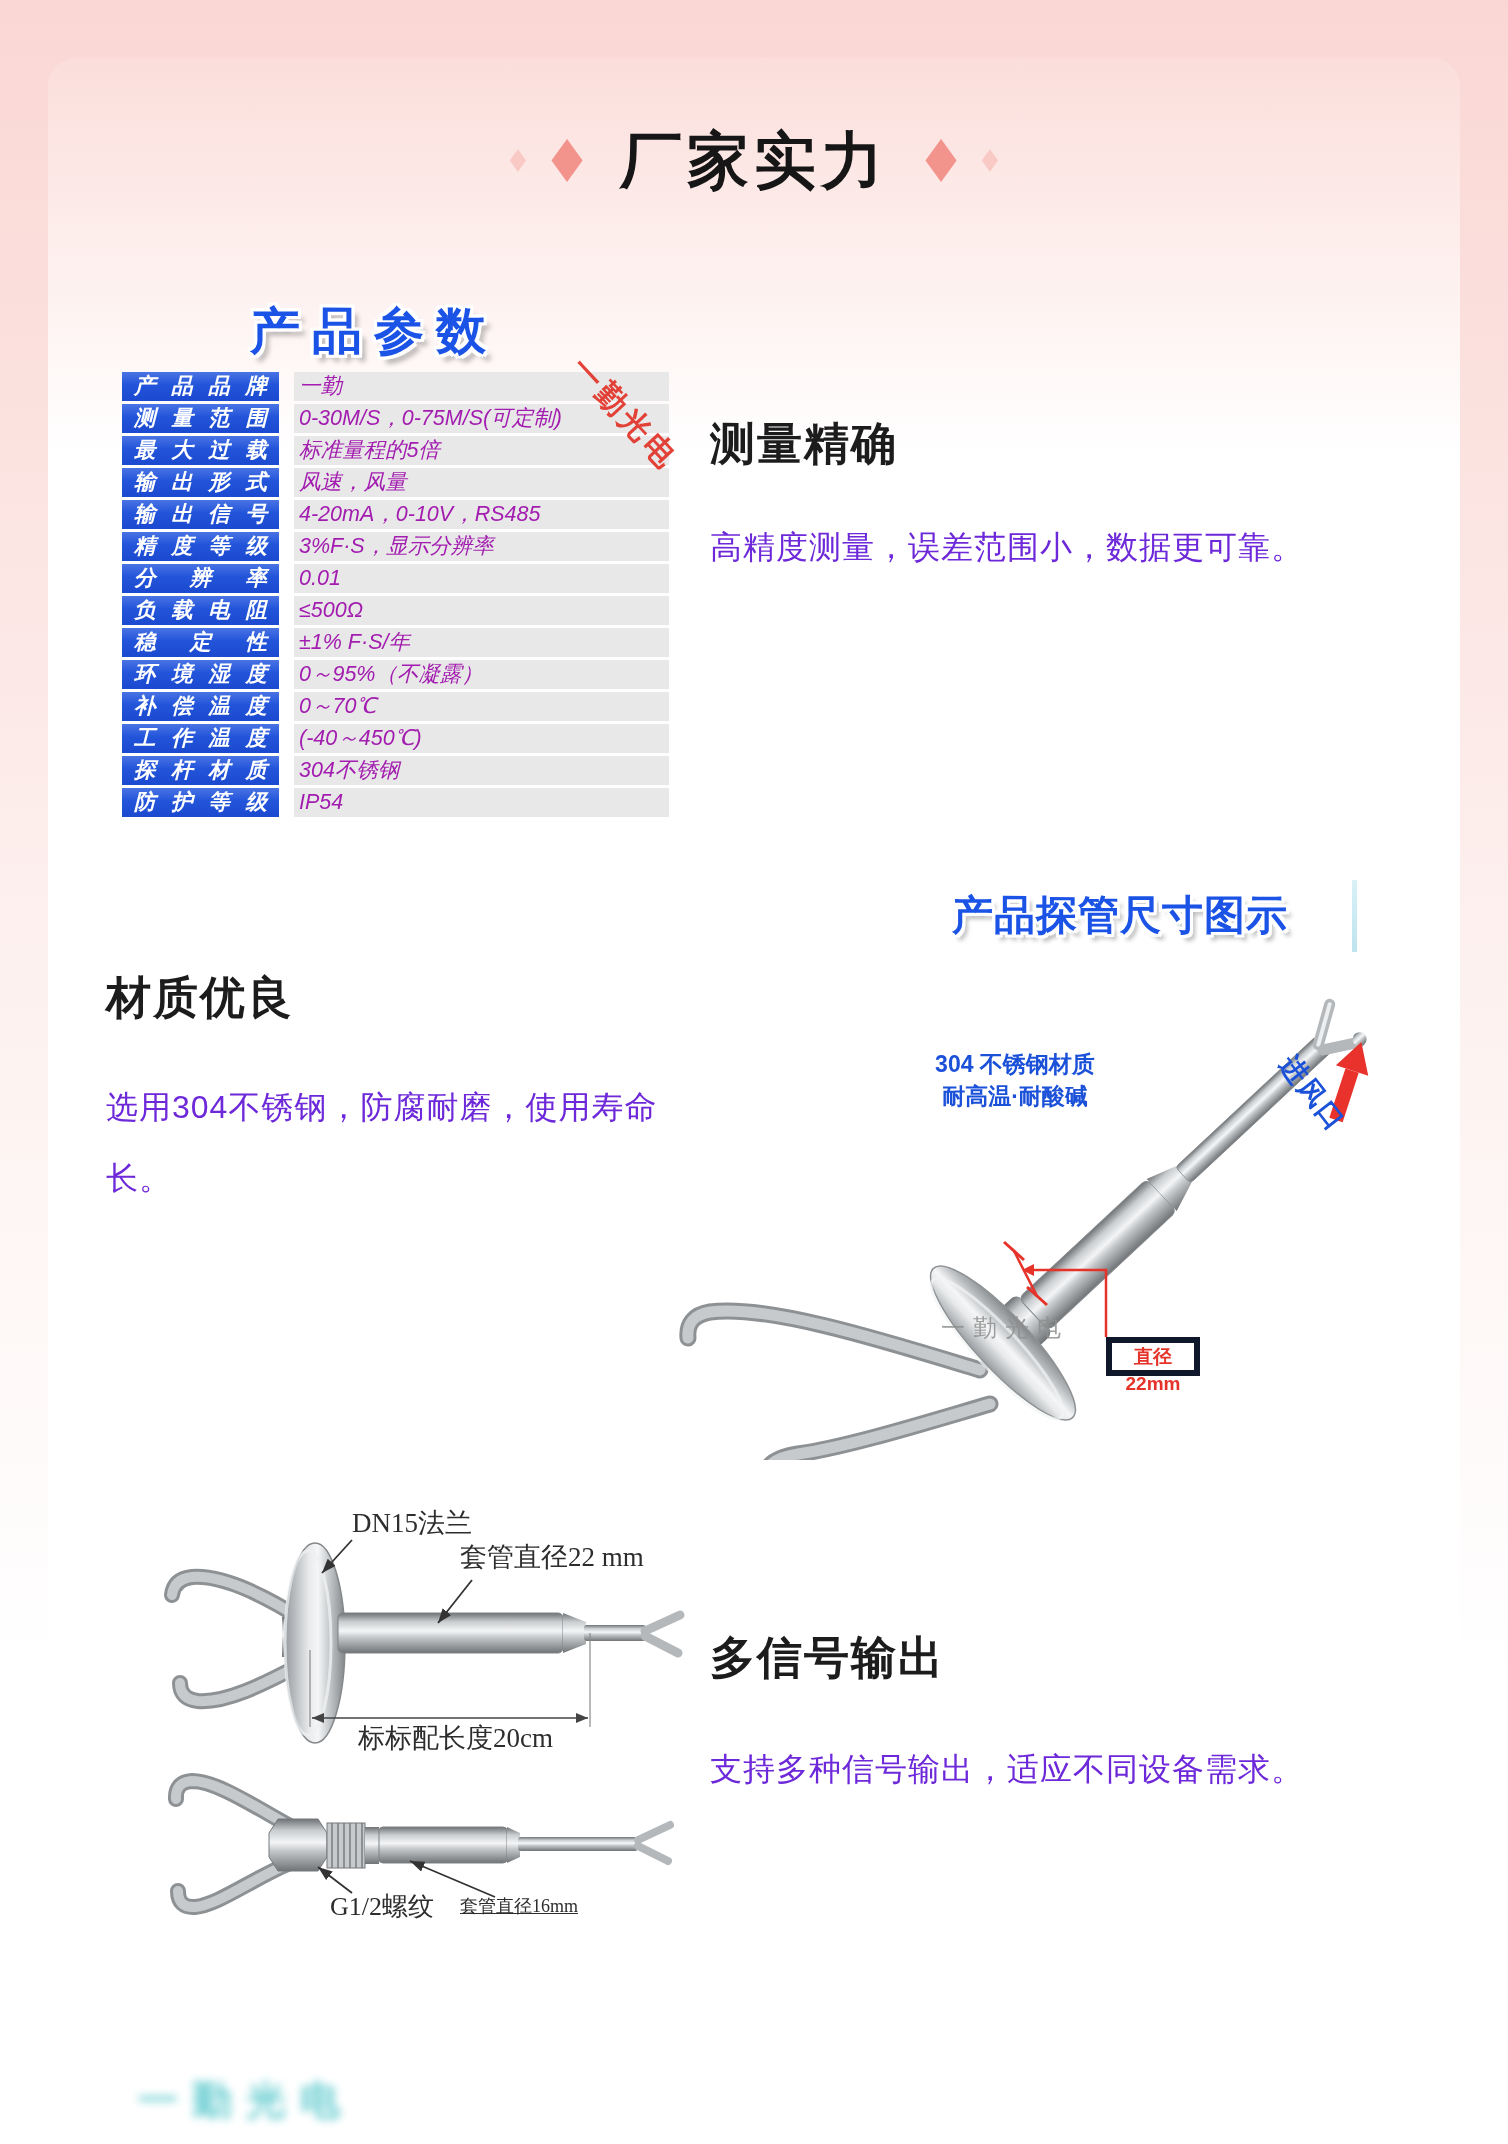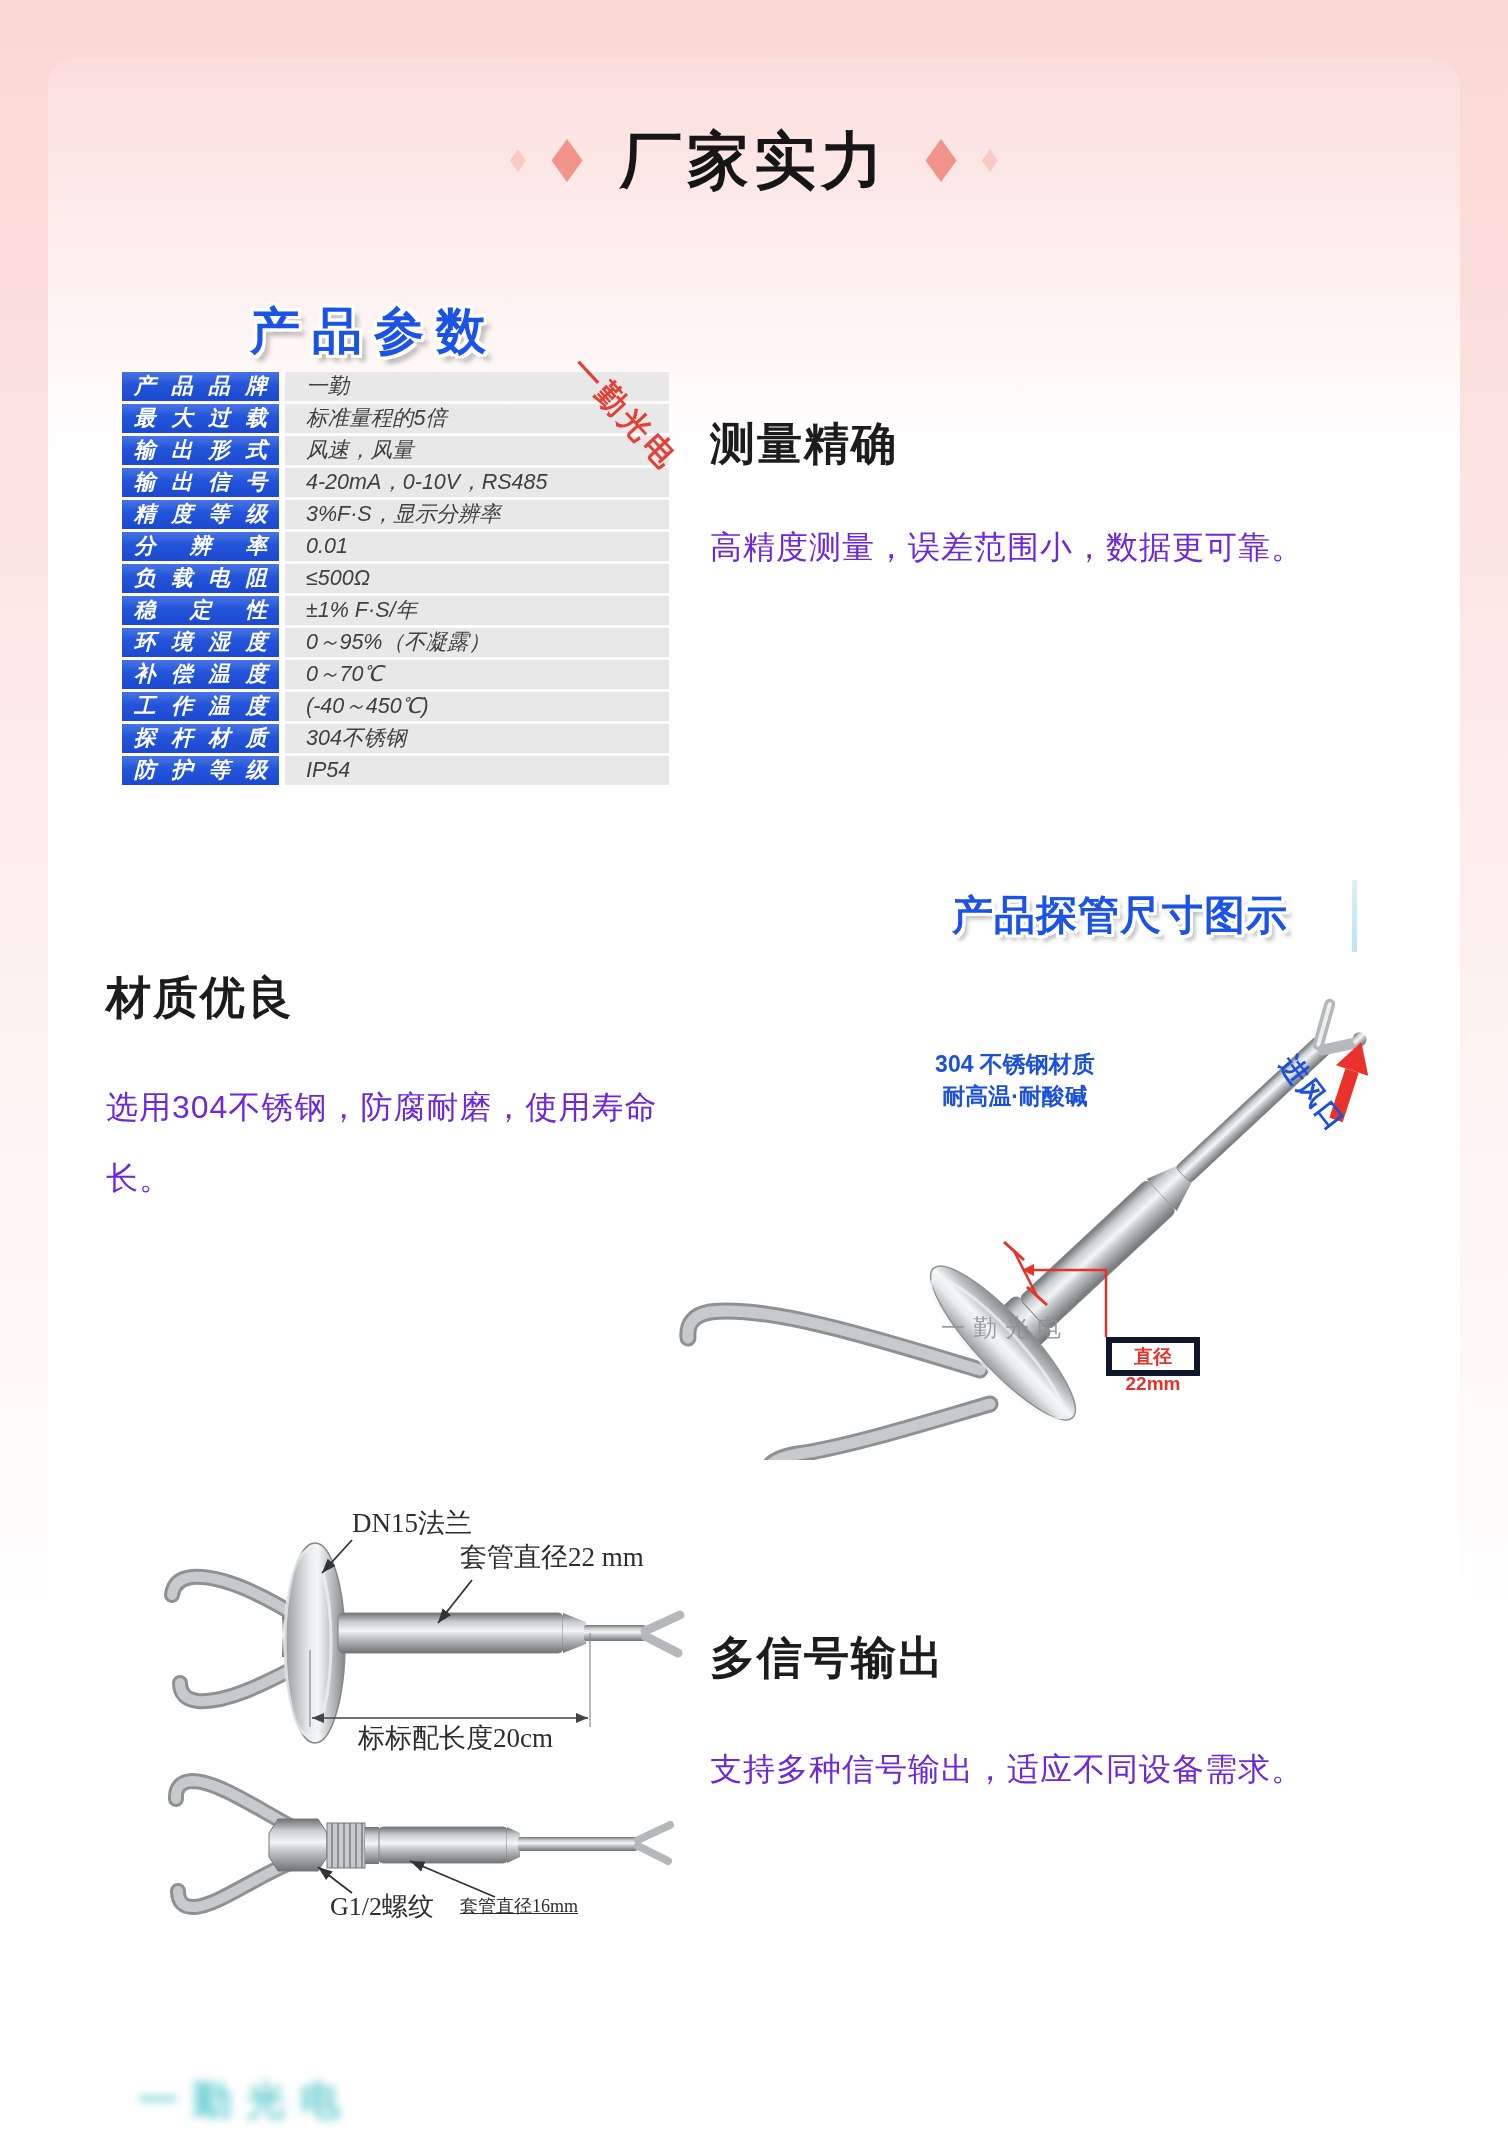--- a/index.html
+++ b/index.html
@@ -25,21 +25,21 @@
     text-shadow:-3px -3px 0 #fff,3px -3px 0 #fff,-3px 3px 0 #fff,3px 3px 0 #fff,0 -3px 0 #fff,0 3px 0 #fff,-3px 0 0 #fff,3px 0 0 #fff,6px 7px 5px rgba(70,70,70,.4);
   }
   .params-table{position:absolute;left:122px;top:372px;width:547px;}
   .p-row{display:flex;height:29px;margin-bottom:3px;font-style:italic;}
   .p-label{
     width:157px;box-sizing:border-box;padding:0 12px;
     background:linear-gradient(180deg,#4a74e4 0%,#2254da 45%,#1b49cf 100%);
     color:#fff;font-size:21.5px;font-weight:700;line-height:29px;
     text-align:justify;text-align-last:justify;
   }
-  .p-value{flex:1;margin-left:6px;background:#e8e8e8;color:#404040;font-size:21.5px;line-height:29px;padding-left:21px;white-space:nowrap;}
+  .p-value{flex:1;margin-left:15px;background:#e8e8e8;color:#a21caf;font-size:21.5px;line-height:29px;padding-left:5px;white-space:nowrap;}
   .red-watermark{
     position:absolute;left:592px;top:348px;transform:rotate(47deg);transform-origin:left top;
     color:#e23328;font-size:31px;font-weight:700;letter-spacing:4px;white-space:nowrap;opacity:.92;
   }
   
   .feature-title{position:absolute;font-size:45px;font-weight:700;color:#1c1c1c;letter-spacing:2px;}
   .feature-body{position:absolute;font-size:32px;color:#6d28d9;line-height:71px;letter-spacing:1px;}
   #f-measure-t{left:710px;top:414px;} #f-measure-b{left:710px;top:512px;width:640px;}
   #f-material-t{left:106px;top:968px;} #f-material-b{left:106px;top:1072px;width:610px;}
   #f-signal-t{left:710px;top:1628px;} #f-signal-b{left:710px;top:1734px;width:640px;}
@@ -84,20 +84,24 @@
   <span class="dia big">◆</span>
   <span class="dia small">◆</span>
 </div>
 
 <div class="params-title">产品参数</div>
 
 <div class="params-table">
   <div class="p-row">
       <div class="p-label">产品品牌</div>
       <div class="p-value">一勤</div>
+    </div>
+  <div class="p-row">
+      <div class="p-label">测量范围</div>
+      <div class="p-value">0-30M/S，0-75M/S(可定制)</div>
     </div>
   <div class="p-row">
       <div class="p-label">最大过载</div>
       <div class="p-value">标准量程的5倍</div>
     </div>
   <div class="p-row">
       <div class="p-label">输出形式</div>
       <div class="p-value">风速，风量</div>
     </div>
   <div class="p-row">

